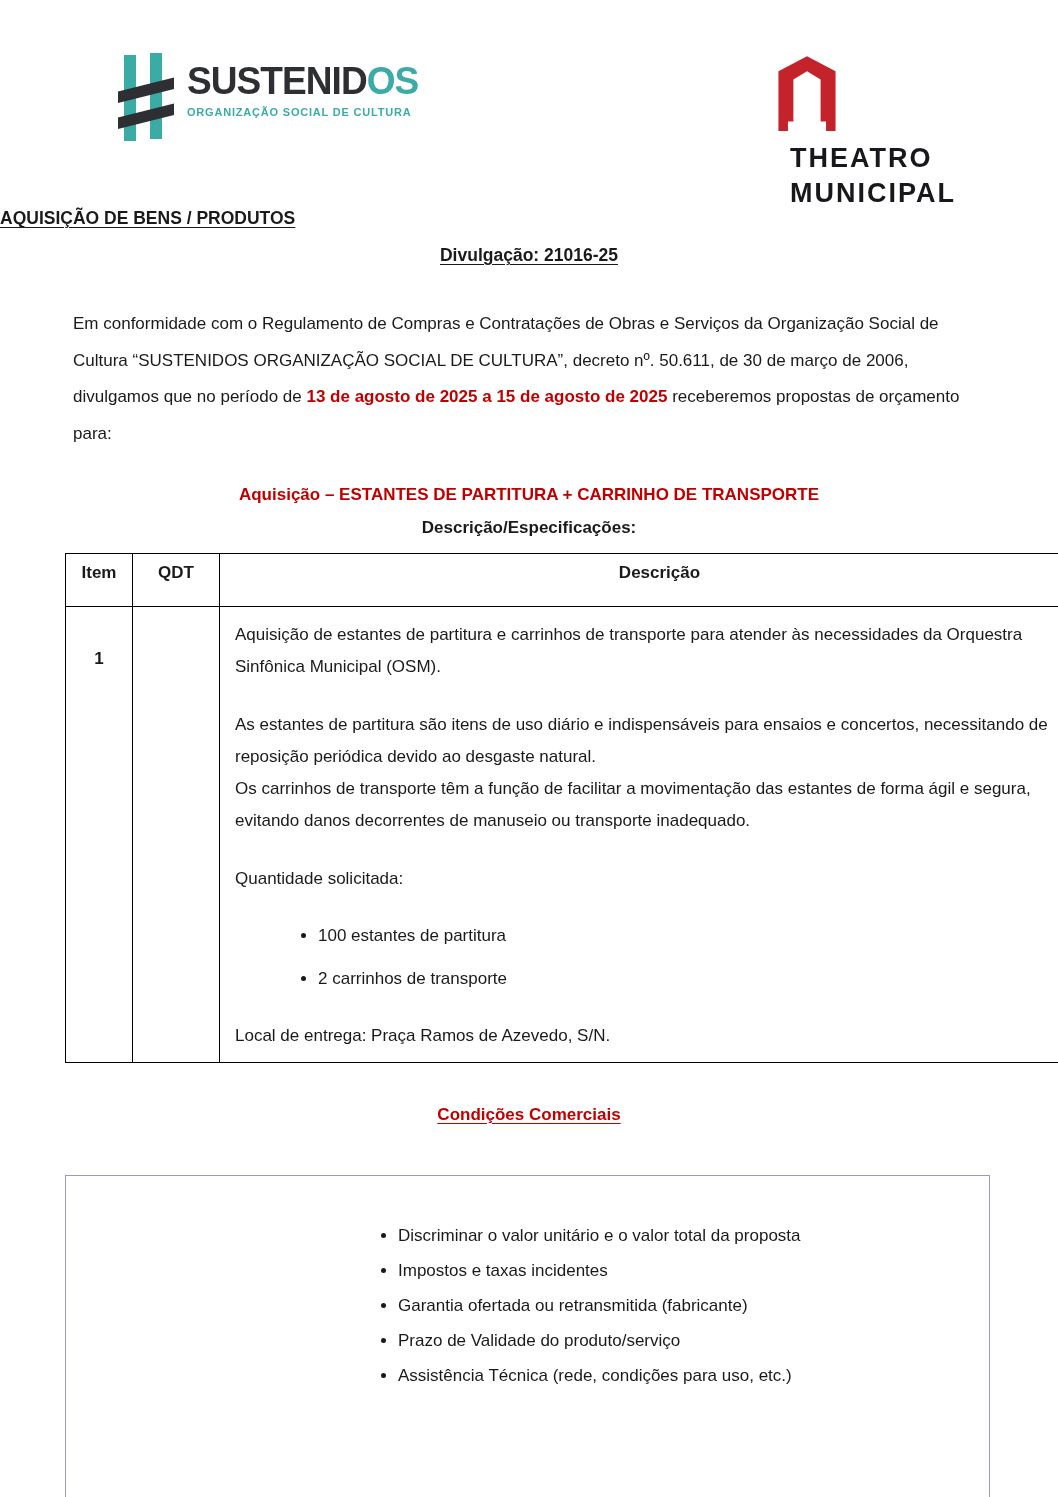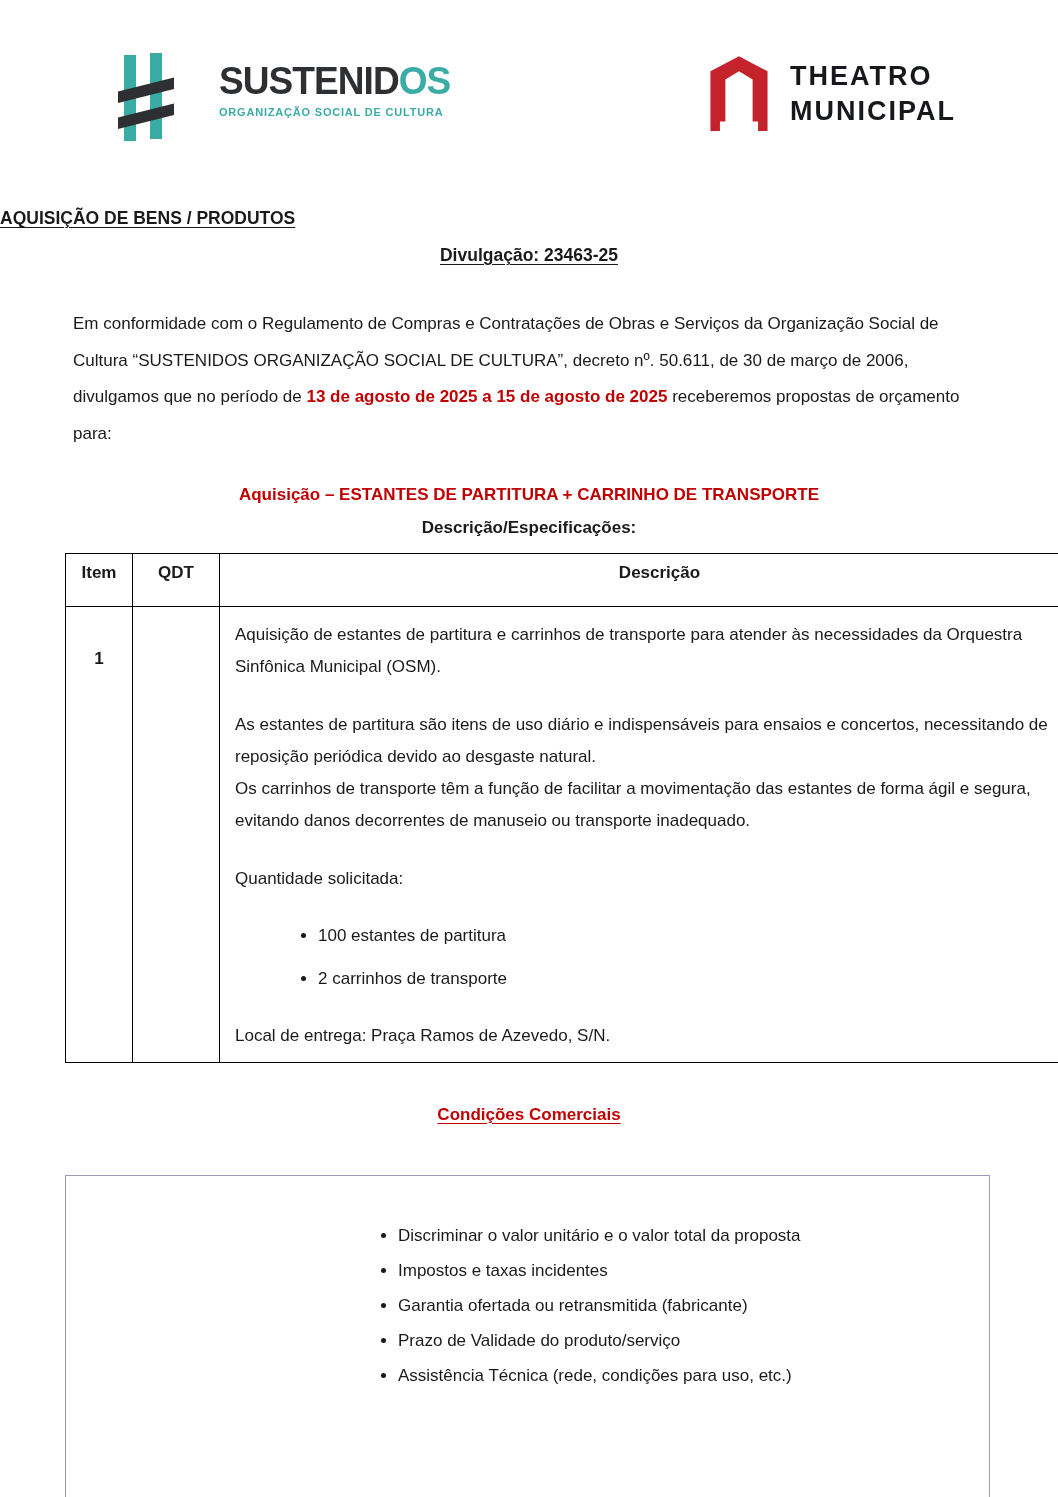--- a/index.html
+++ b/index.html
@@ -17,42 +17,42 @@
   }
 
   
   .logo-row {
     display: flex;
     justify-content: space-between;
     align-items: flex-start;
     padding: 52px 102px 0 118px;
     height: 148px;
   }
-  .sus-logo { display: flex; align-items: flex-start; gap: 32px; }
+  .sus-logo { display: flex; align-items: flex-start; }
   .sus-text { margin-left: 13px; padding-top: 9px; }
   .sus-wordmark {
     font-size: 39px;
     font-weight: 700;
     letter-spacing: -1px;
     color: var(--logo_dark, #2e2f33);
     line-height: 1;
     transform: scaleX(0.95);
     transform-origin: left;
     white-space: nowrap;
   }
   .sus-wordmark .teal-txt { color: var(--teal, #3baba5); }
   .sus-tagline {
     margin-top: 6px;
     font-size: 11px;
     font-weight: 700;
     letter-spacing: 0.8px;
     color: var(--teal, #3baba5);
     white-space: nowrap;
   }
-  .thm-logo { display: flex; align-items: flex-start; }
+  .thm-logo { display: flex; align-items: flex-start; flex-direction: column; }
   .thm-text {
     margin-left: 17px;
     margin-top: 7px;
     font-size: 27px;
     font-weight: 700;
     letter-spacing: 2px;
     line-height: 1.3;
     color: var(--theatro_text, #17181c);
     white-space: nowrap;
   }
@@ -171,21 +171,21 @@
              M22,114 L22,100 L30,100 L30,38 L50,26 L70,38 L70,100 L78,100 L78,114 Z"></path>
       </svg>
       <div class="thm-text">
         <div>THEATRO</div>
         <div>MUNICIPAL</div>
       </div>
     </div>
   </header>
 
   <h1 class="doc-title">AQUISIÇÃO DE BENS / PRODUTOS</h1>
-  <h2 class="doc-subtitle">Divulgação: 23463-25</h2>
+  <h2 class="doc-subtitle">Divulgação: 21016-25</h2>
 
   <p class="intro"><span>Em conformidade com o Regulamento de Compras e Contratações de Obras e Serviços da Organização Social de Cultura “SUSTENIDOS ORGANIZAÇÃO SOCIAL DE CULTURA”, decreto nº. 50.611, de 30 de março de 2006, divulgamos que no período de </span><span class="red-bold">13 de agosto de 2025 a 15 de agosto de 2025</span><span> receberemos propostas de orçamento para:</span></p>
 
   <h3 class="acq-title">Aquisição – ESTANTES DE PARTITURA + CARRINHO DE TRANSPORTE</h3>
   <h4 class="spec-title">Descrição/Especificações:</h4>
 
   <table class="spec-table">
     <colgroup>
       <col class="col-item">
         <col class="col-qdt">

